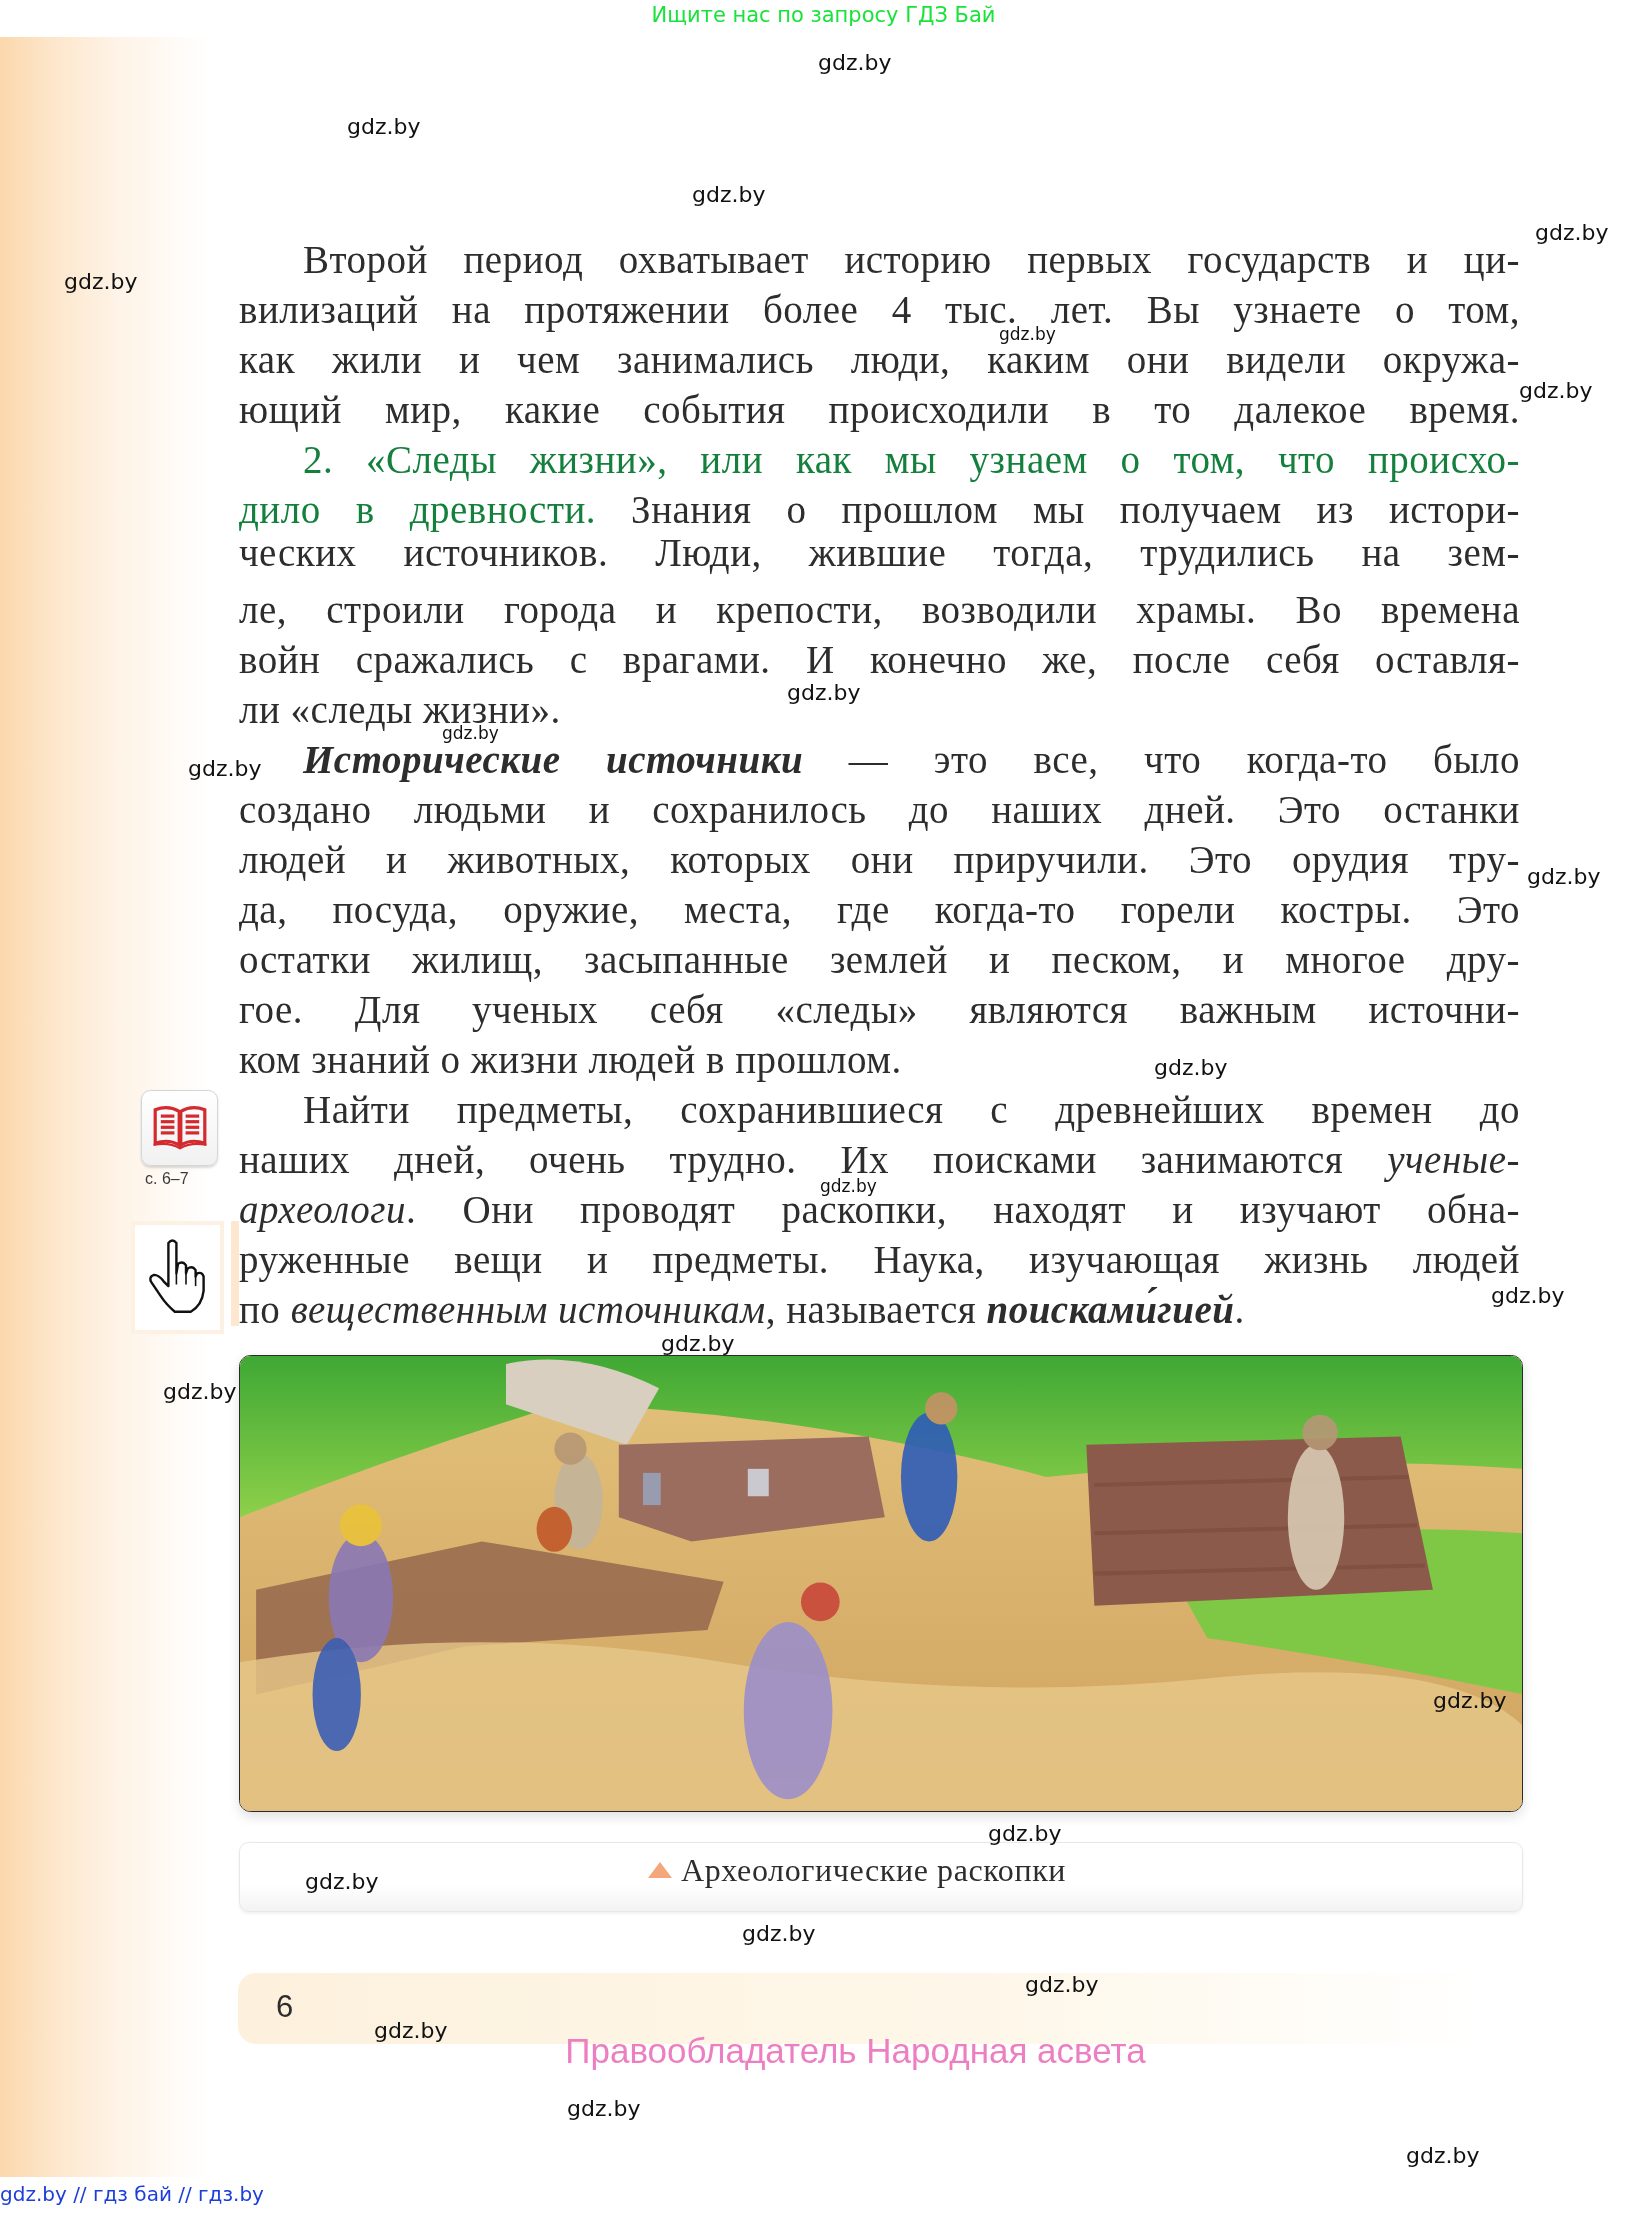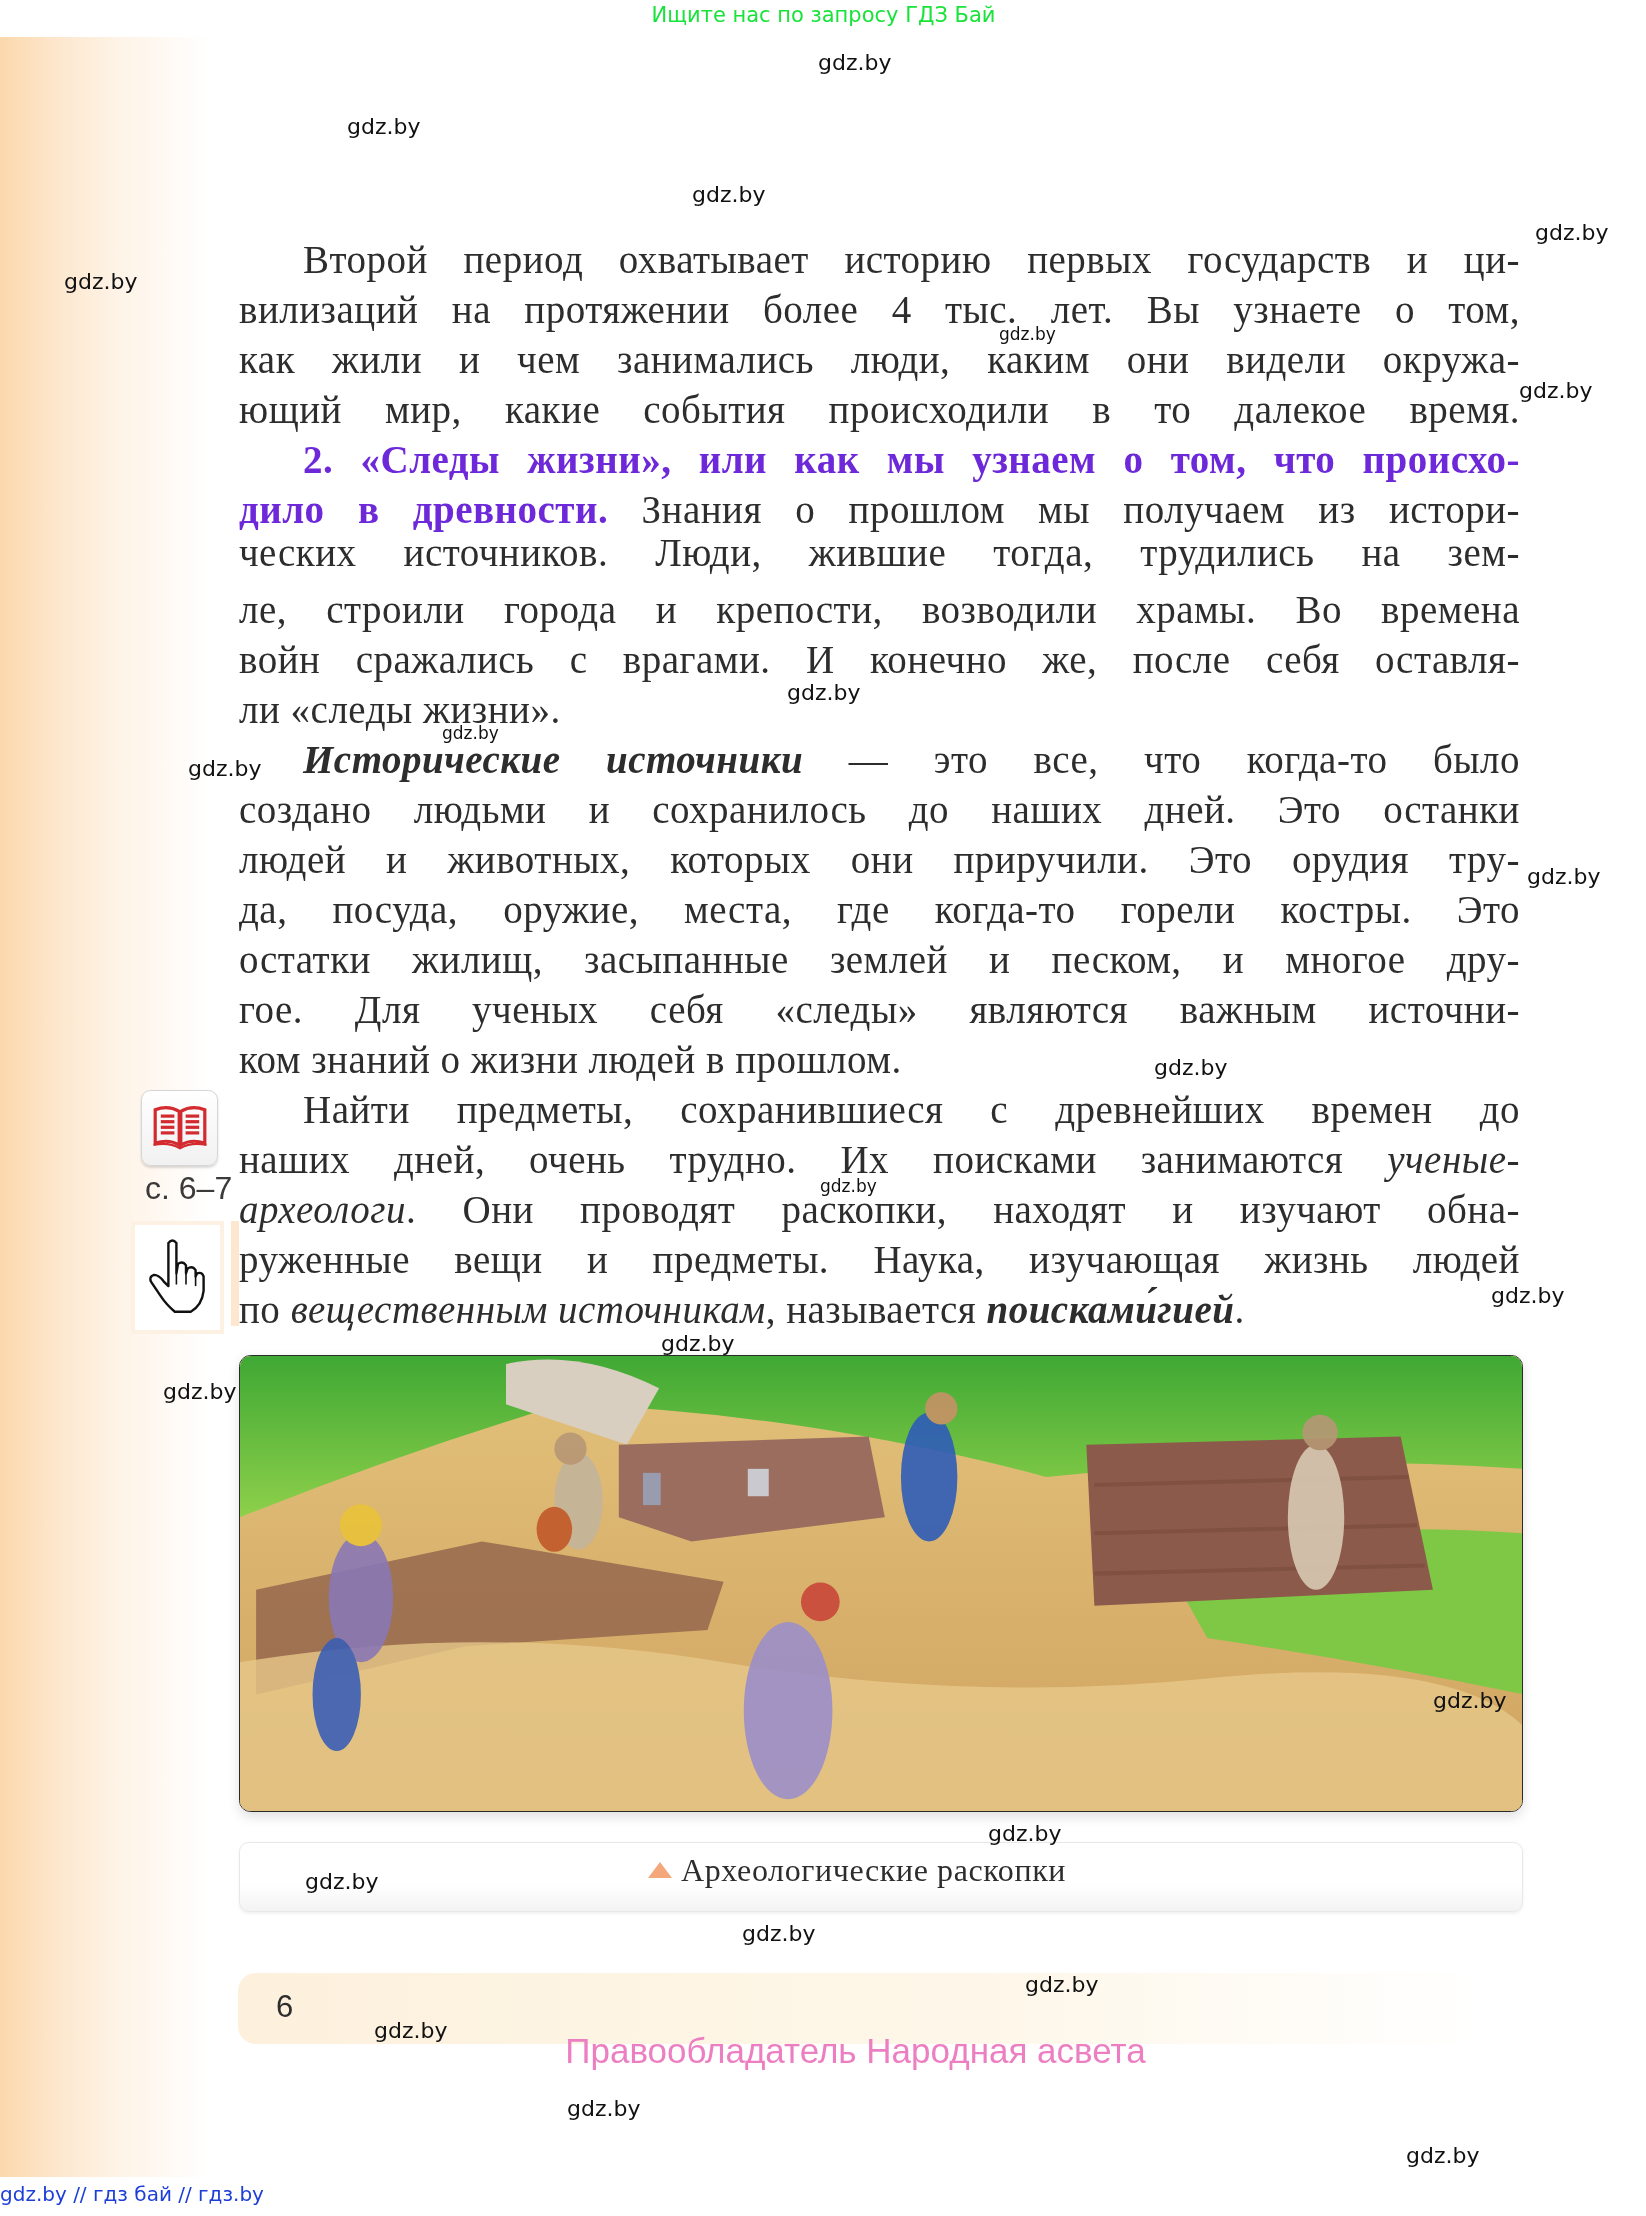--- a/index.html
+++ b/index.html
@@ -22,33 +22,33 @@
   }
   .wm.small { font-size: 17px; }
   .line {
     position: absolute; left: 239px; width: 1281px; white-space: nowrap;
     font-family: "Liberation Serif", serif; font-size: 39px; color: #2d2d2d;
     line-height: 50px; text-align: justify; text-align-last: justify;
     letter-spacing: 0.5px;
   }
   .line.last { text-align-last: left; }
   .line.indent { padding-left: 64px; width: 1217px; }
-  .red { color: #6d28d9; font-weight: bold; }
+  .red { color: #15803d; font-weight: normal; }
   .ital { font-style: italic; font-family: Liberation Serif, serif; }
   .bi { font-style: italic; font-weight: bold; }
 
   .side-book {
     position: absolute; left: 141px; top: 1090px; width: 75px; height: 74px;
     background: linear-gradient(#ffffff, #f1f1f1); border: 0.8px solid #d6d6d6;
     border-radius: 9.7px; box-shadow: 0 1.6px 2.4px rgba(0,0,0,0.15);
     display: flex; align-items: center; justify-content: center;
   }
   .side-ref {
     position: absolute; left: 145px; top: 1170px; font-family: "Liberation Sans", sans-serif;
-    font-size: 32px; color: #3a3a3a;
+    font-size: 16px; color: #3a3a3a;
   }
   .side-hand {
     position: absolute; left: 131px; top: 1221px; width: 93px; height: 113px;
     border: 4.8px solid #fdf1e3; background: #fff; box-sizing: border-box;
     display: flex; align-items: center; justify-content: center;
   }
   .side-hand-bar { position: absolute; left: 231px; top: 1221px; width: 8px; height: 105px; background: #fde8cf; }
 
   .illustration {
     position: absolute; left: 239px; top: 1355px; width: 1284px; height: 457px;

